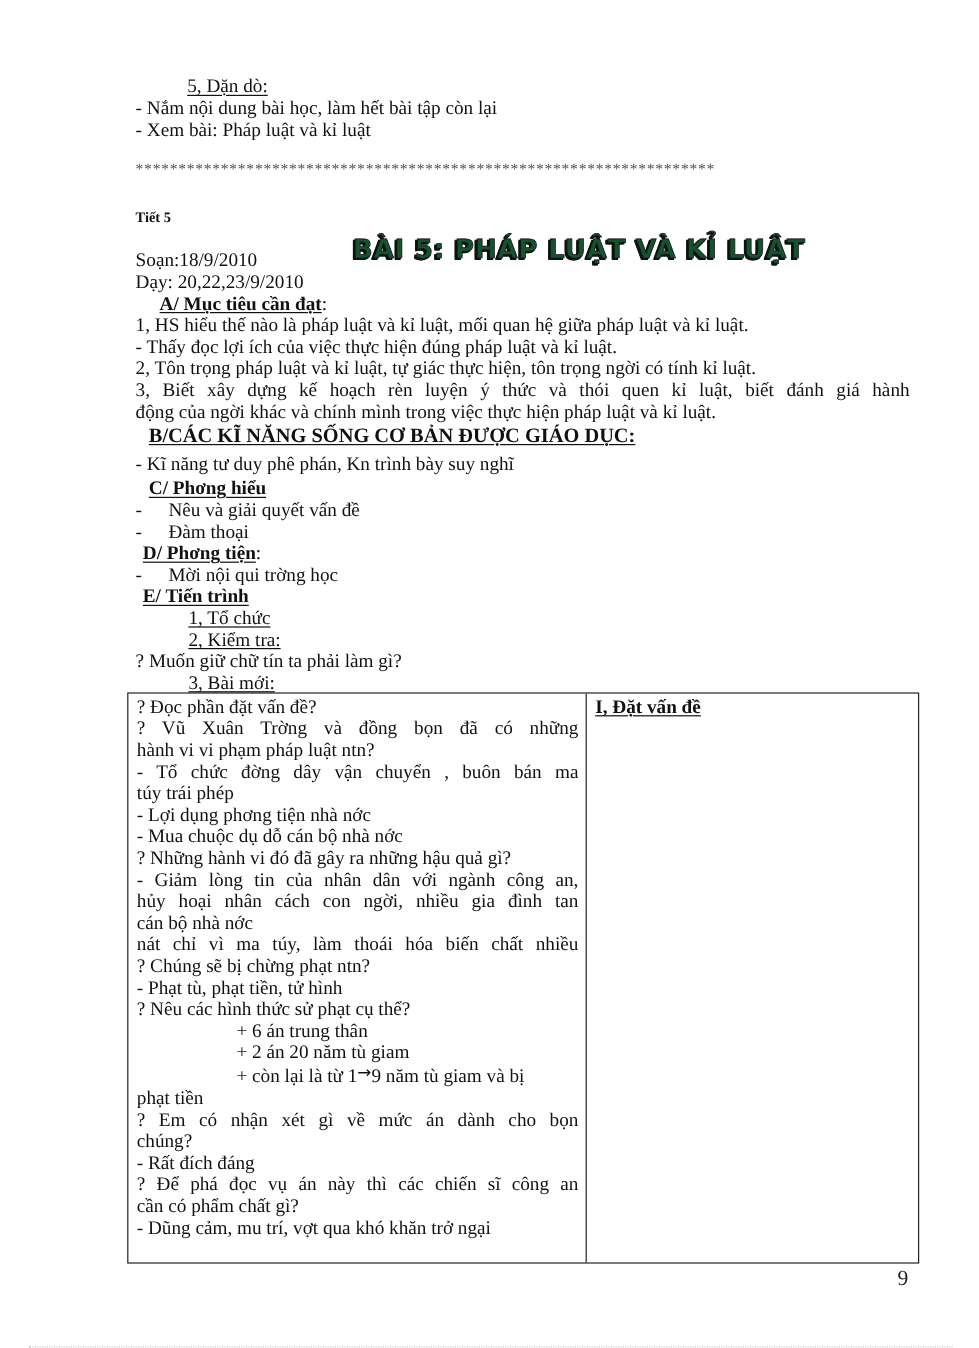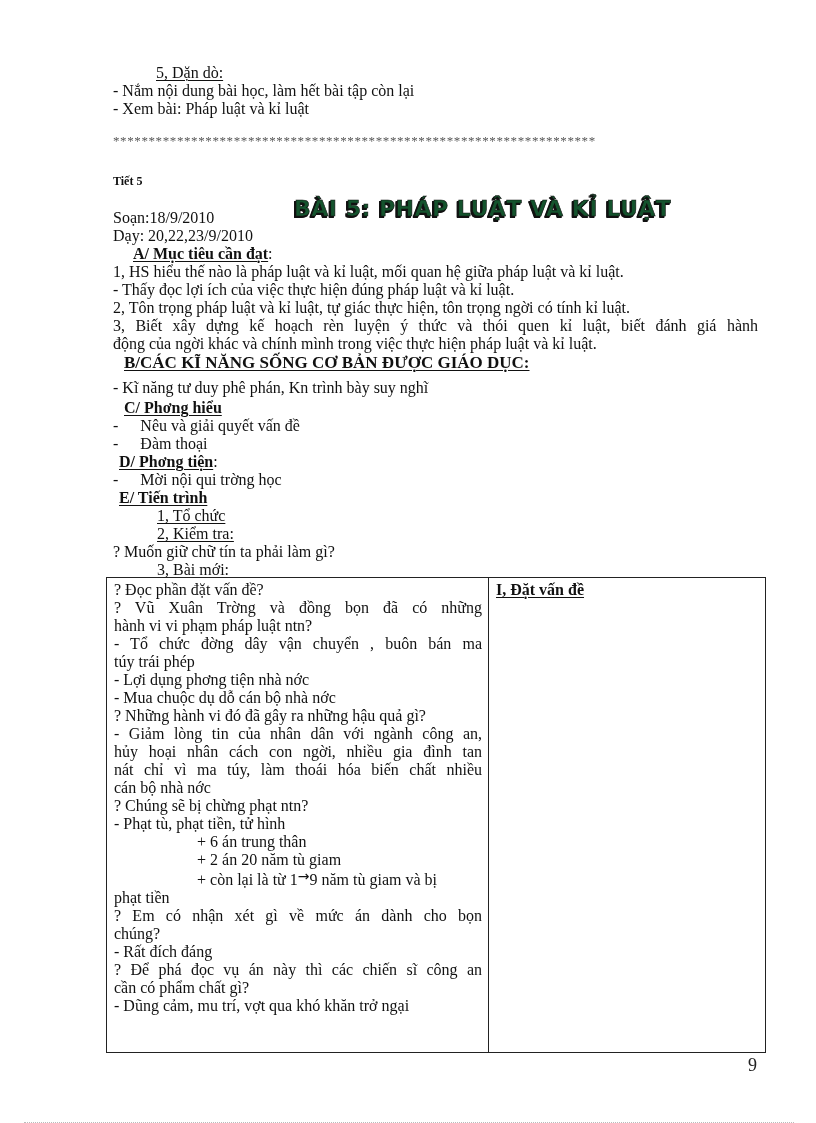--- a/index.html
+++ b/index.html
@@ -156,24 +156,25 @@
     <div class="line">? Đọc phần đặt vấn đề?</div>
     <div class="line justify">? Vũ Xuân Trờng   và đồng bọn đã có những</div>
     <div class="line">hành vi vi phạm pháp luật ntn?</div>
     <div class="line justify">- Tổ chức đờng   dây vận chuyển , buôn bán ma</div>
     <div class="line">túy trái phép</div>
     <div class="line">- Lợi dụng phơng   tiện nhà nớc</div>
     <div class="line">- Mua chuộc dụ dỗ cán bộ nhà nớc</div>
     <div class="line">? Những hành vi đó đã gây ra những hậu quả gì?</div>
     <div class="line justify">- Giảm lòng tin của nhân dân với ngành công an,</div>
     <div class="line justify">hủy hoại nhân cách con ngời,   nhiều gia đình tan</div>
+    <div class="line">cán bộ nhà nớc</div>
     <div class="line justify">nát chỉ vì ma túy, làm thoái hóa biến chất nhiều</div>
-    <div class="line">cán bộ nhà nớc</div>
     <div class="line">? Chúng sẽ bị chừng phạt ntn?</div>
     <div class="line">- Phạt tù, phạt tiền, tử hình</div>
+    <div class="line">? Nêu các hình thức sử phạt cụ thể?</div>
     <div class="line indent-plus">+ 6 án trung thân</div>
     <div class="line indent-plus">+ 2 án 20 năm tù giam</div>
     <div class="line indent-plus" style="margin-top:2px;"><span>+ còn lại là từ 1</span><span class="arrow">→</span><span>9 năm tù giam và bị</span></div>
     <div class="line">phạt tiền</div>
     <div class="line justify">? Em có nhận xét gì về mức án dành cho bọn</div>
     <div class="line">chúng?</div>
     <div class="line">- Rất đích đáng</div>
     <div class="line justify">? Để phá đọc   vụ án này thì các chiến sĩ công an</div>
     <div class="line">cần có phẩm chất gì?</div>
     <div class="line">- Dũng cảm, mu   trí, vợt   qua khó khăn trở ngại</div>

